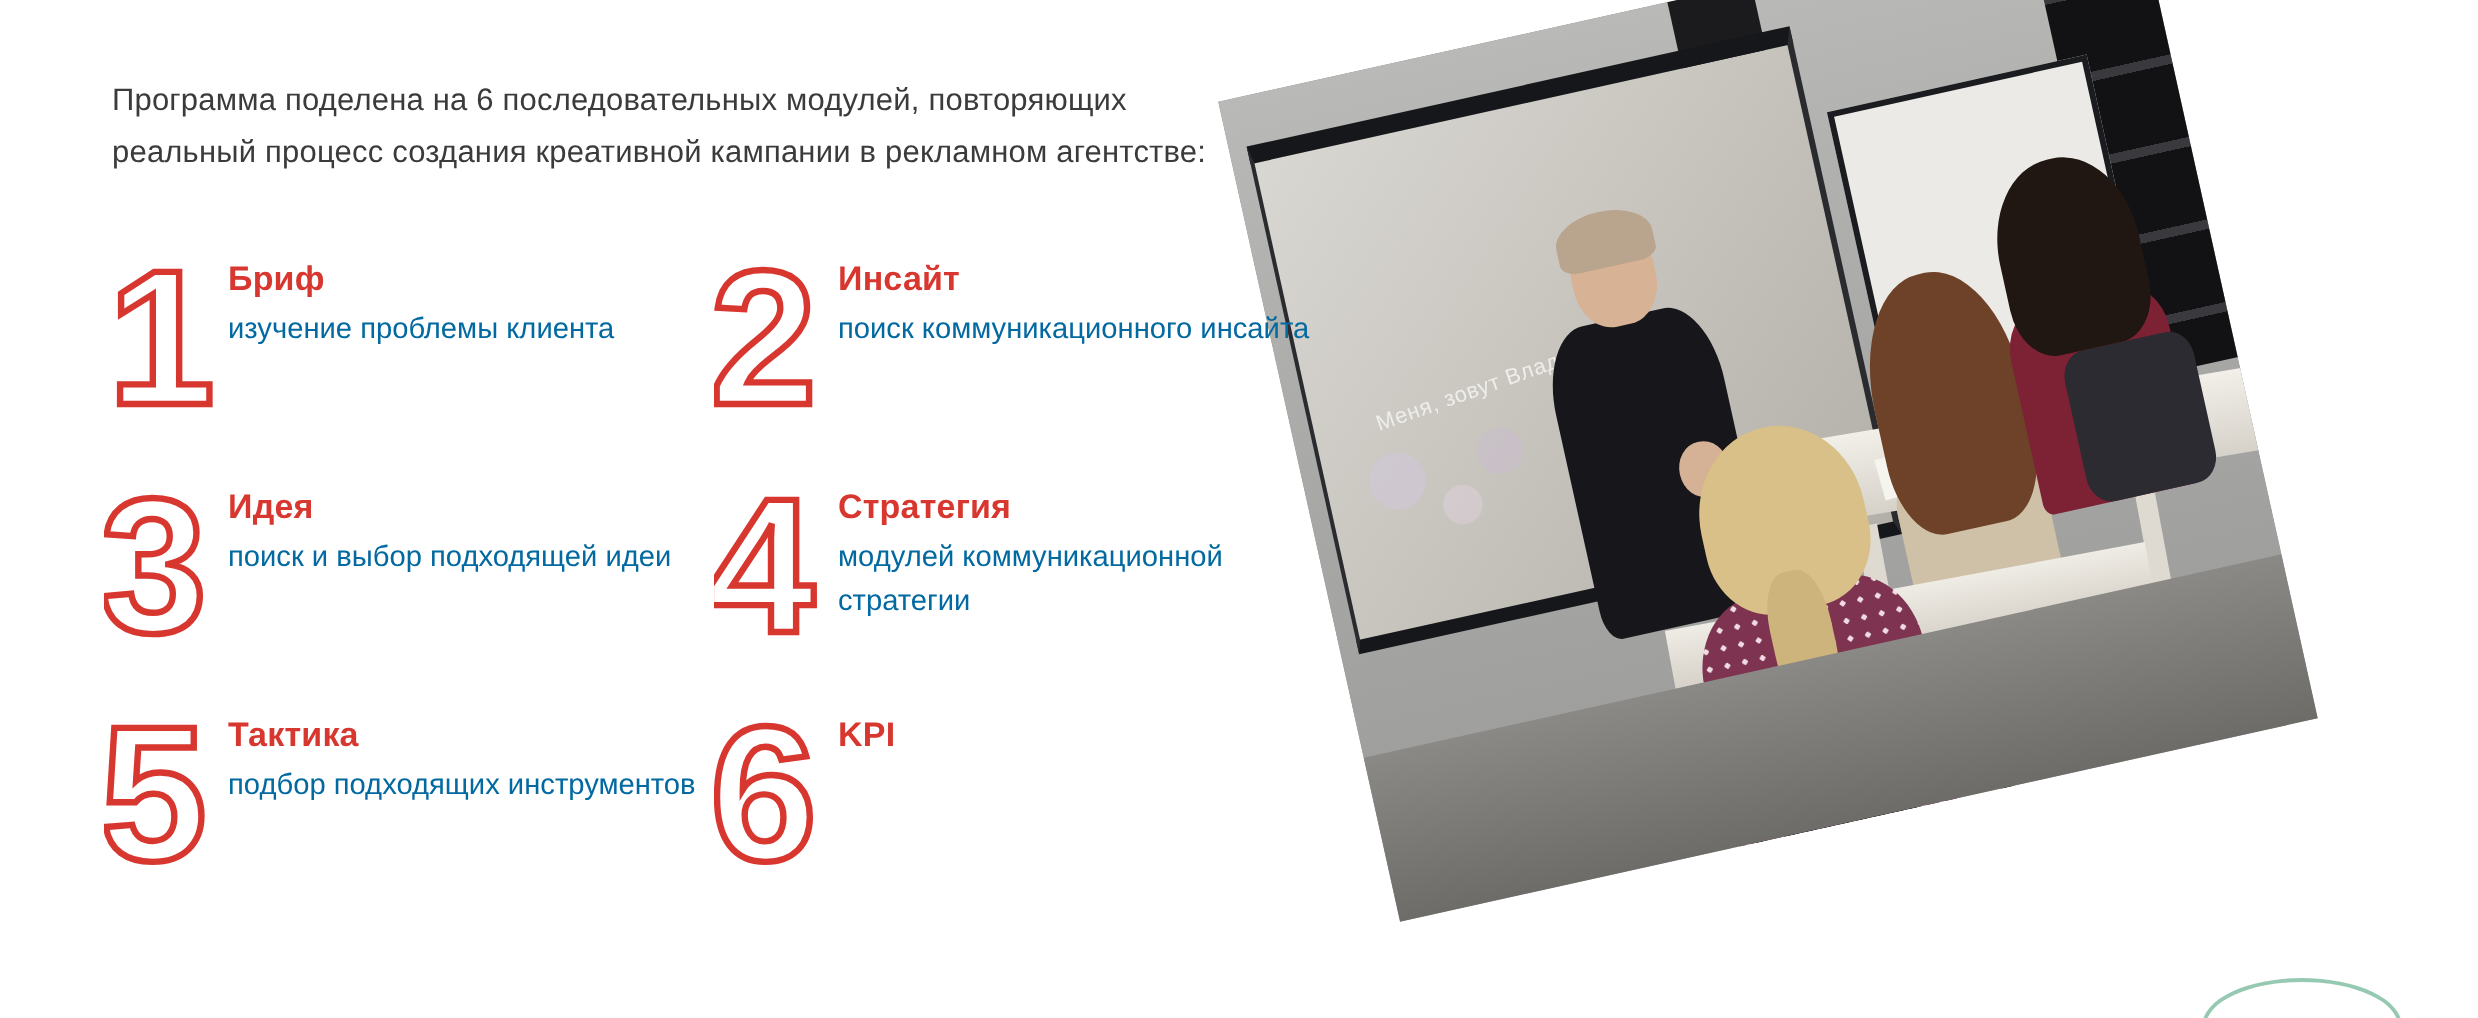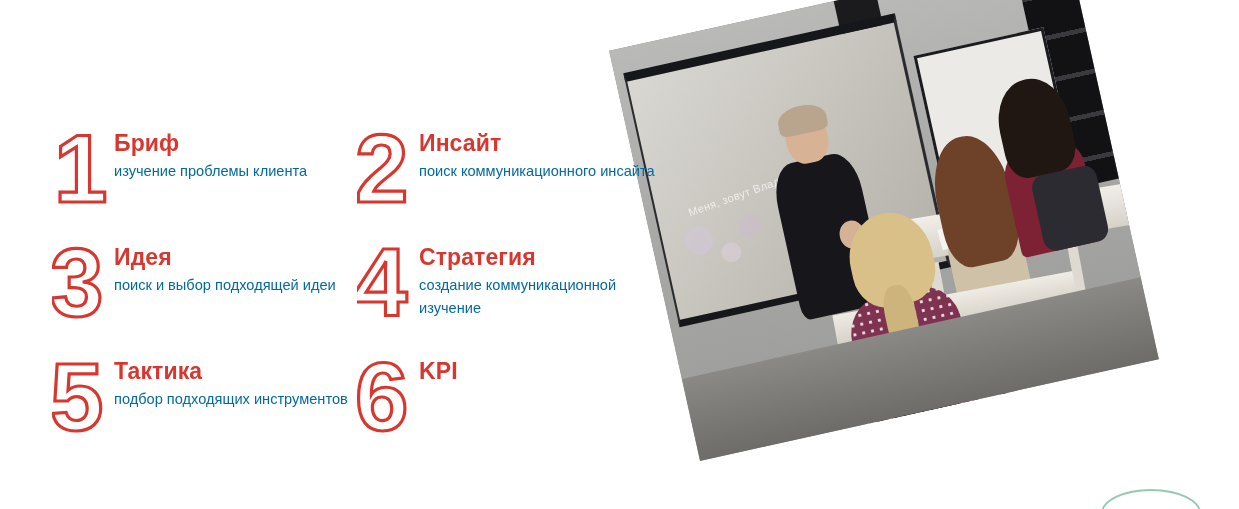--- a/index.html
+++ b/index.html
@@ -28,21 +28,21 @@
   .row{display:flex;}
   .row + .row{margin-top:16px;}
   .cell{width:305px;display:flex;align-items:flex-start;min-height:98px;}
   .numwrap{
     width:62px;flex:0 0 62px;display:flex;justify-content:flex-start;
     align-items:flex-start;padding-top:2px;
   }
   .numwrap svg{display:block;}
   .txt{padding-top:6px;}
   .ttl{
-    font-size:23px;font-weight:bold;color:#d8372f;
+    font-size:17px;font-weight:bold;color:#d8372f;
     margin:0 0 4px 0;letter-spacing:.1px;line-height:1.15;
   }
   .sub{
     font-size:14.6px;color:#0369a1;line-height:1.52;
     margin:0;max-width:250px;
   }
 
   
   .photo-area{position:absolute;right:0;top:0;width:620px;height:509px;z-index:1;}
   .photo{
@@ -167,20 +167,21 @@
         </div>
         <div class="chair"></div>
         <div class="floor"></div>
       </div>
     </div>
 
   </div>
 
   <div class="left">
 
+    <p class="intro">Программа поделена на 6 последовательных модулей, повторяющих реальный процесс создания креативной кампании в рекламном агентстве:</p>
 
     <div class="grid">
 
       <div class="row">
         <div class="cell">
           <div class="numwrap">
             <svg width="56" height="86" viewBox="0 0 56 86" aria-hidden="true">
               <text x="2" y="76" font-family="Liberation Sans, sans-serif" font-size="96" font-weight="bold" fill="none" stroke="#d8372f" stroke-width="3.2">1</text>
             </svg>
           </div>
@@ -217,21 +218,21 @@
         </div>
 
         <div class="cell">
           <div class="numwrap">
             <svg width="56" height="86" viewBox="0 0 56 86" aria-hidden="true">
               <text x="-3" y="76" font-family="Liberation Sans, sans-serif" font-size="96" font-weight="bold" fill="none" stroke="#d8372f" stroke-width="3.2">4</text>
             </svg>
           </div>
           <div class="txt">
             <p class="ttl">Стратегия</p>
-            <p class="sub">создание коммуникационной изучение</p>
+            <p class="sub">модулей коммуникационной стратегии</p>
           </div>
         </div>
       </div>
 
       <div class="row">
         <div class="cell">
           <div class="numwrap">
             <svg width="56" height="86" viewBox="0 0 56 86" aria-hidden="true">
               <text x="-2" y="76" font-family="Liberation Sans, sans-serif" font-size="96" font-weight="bold" fill="none" stroke="#d8372f" stroke-width="3.2">5</text>
             </svg>

